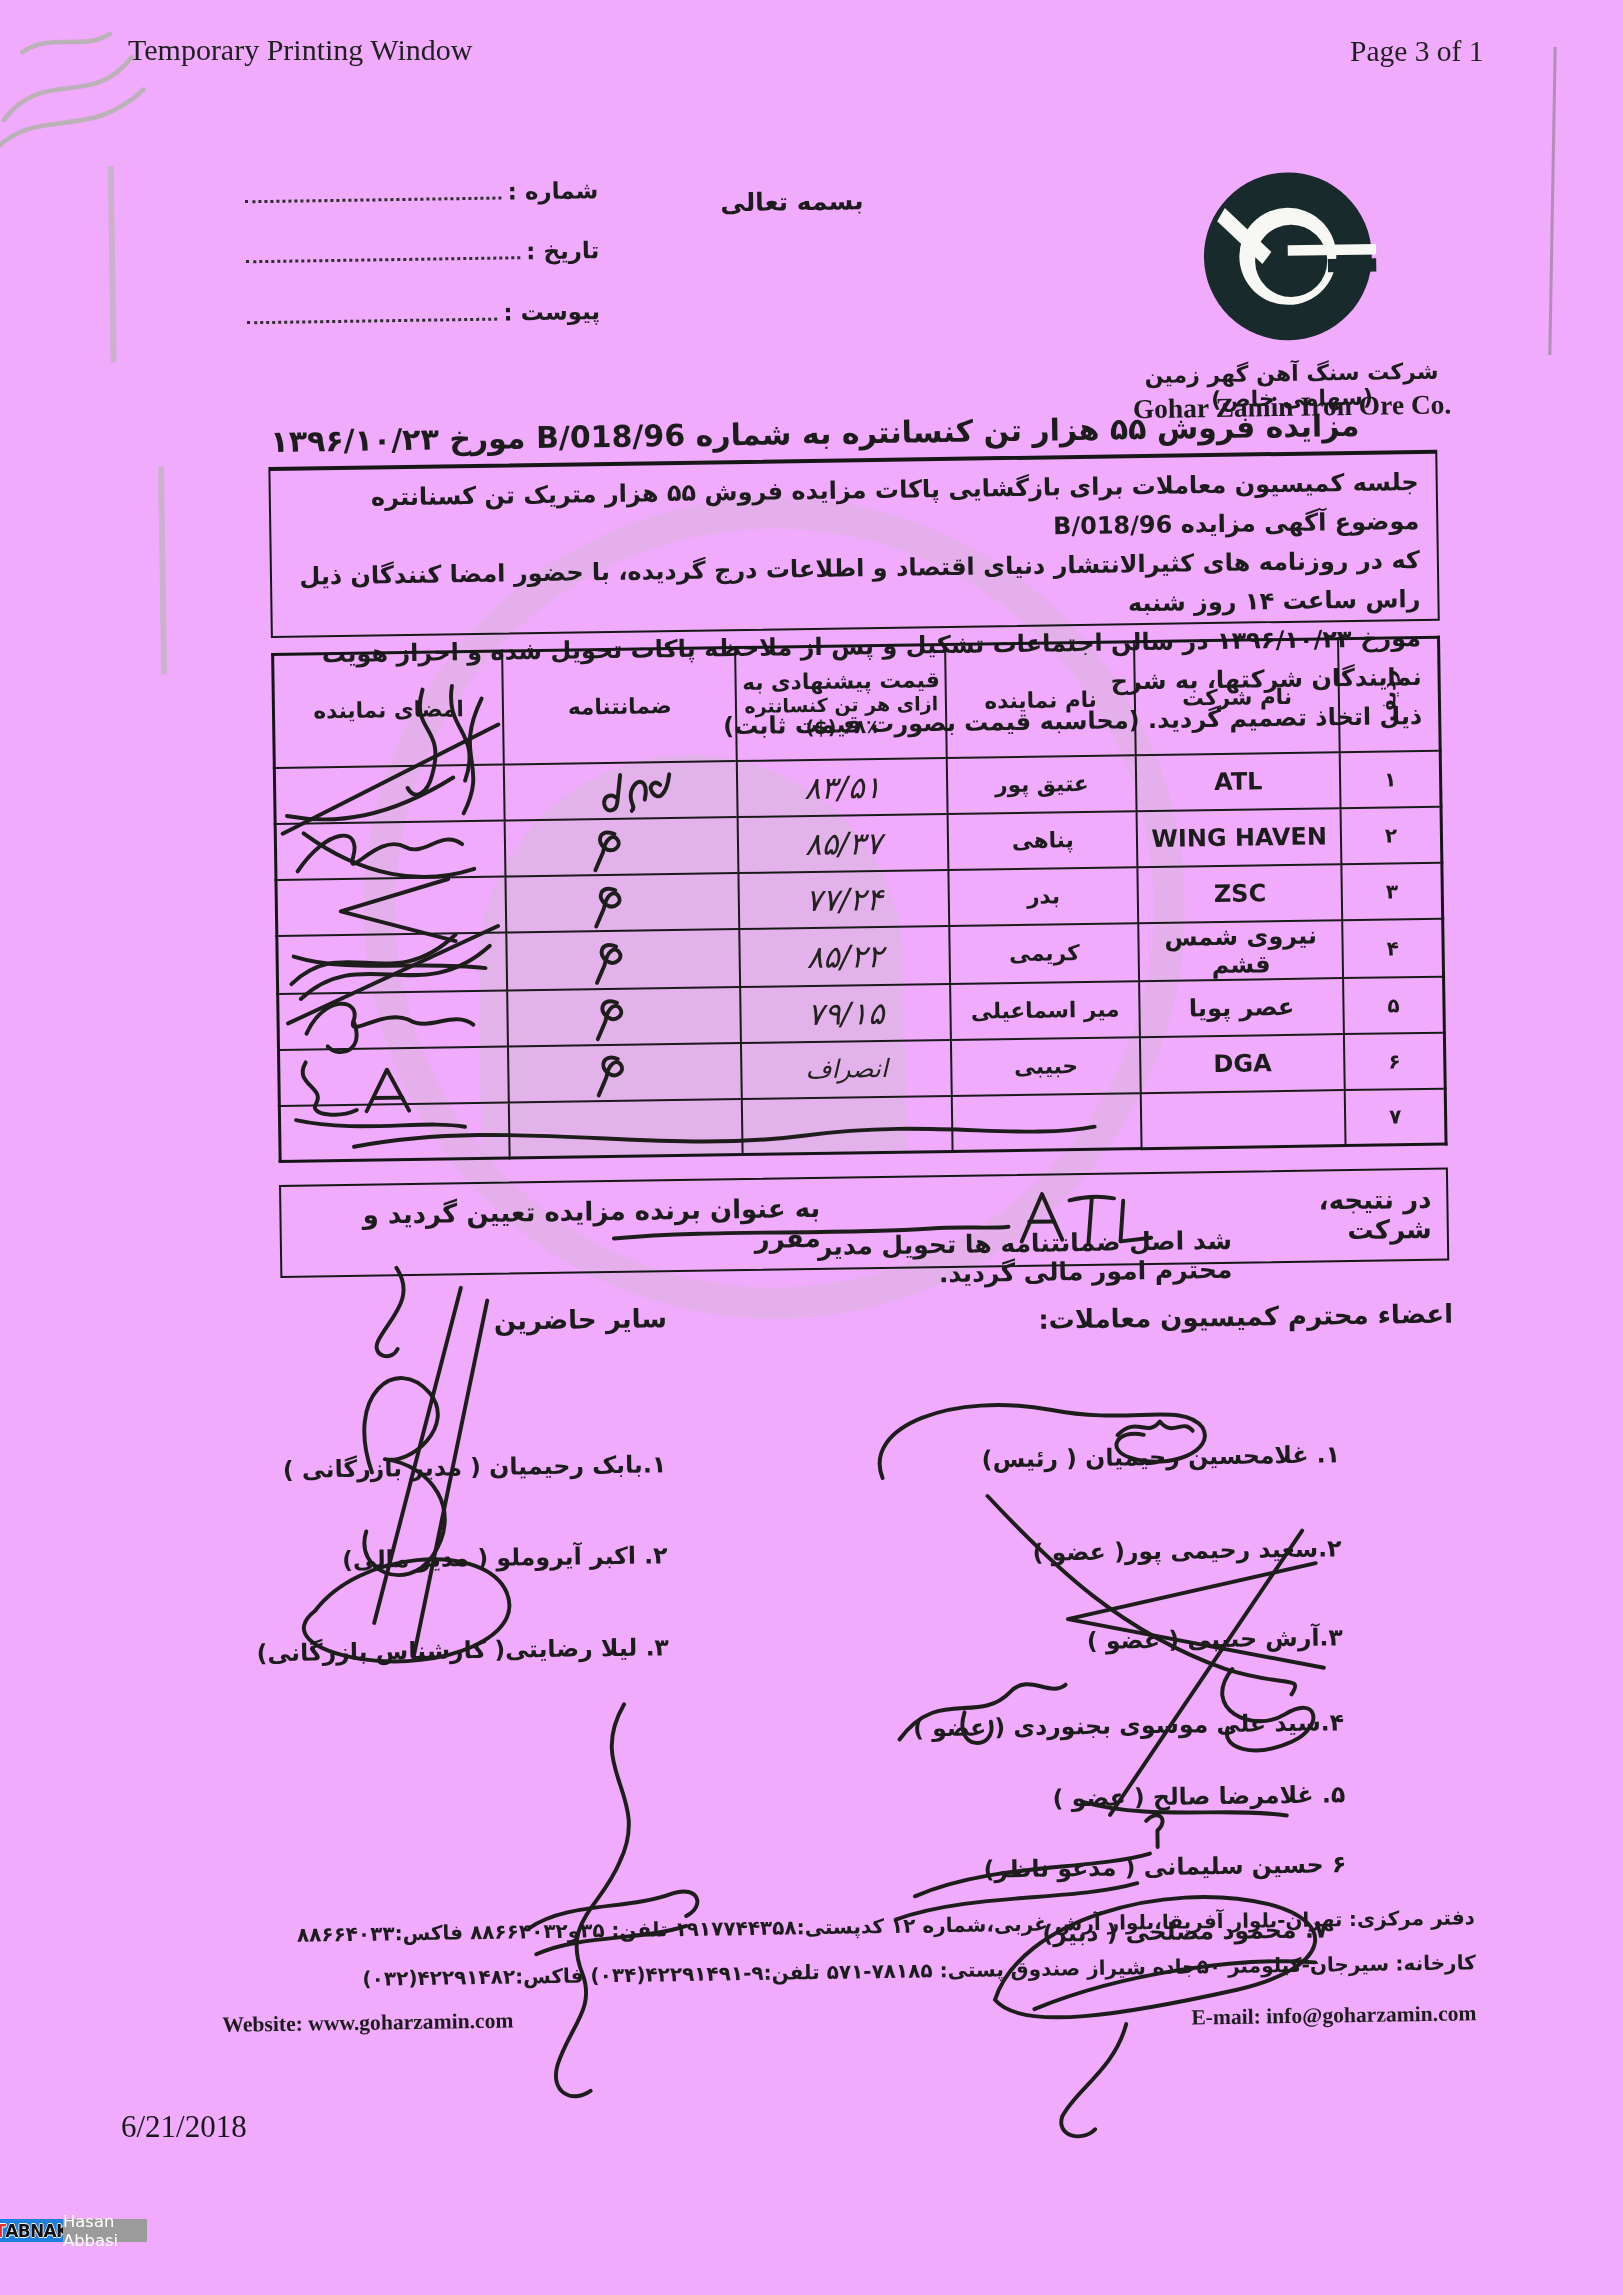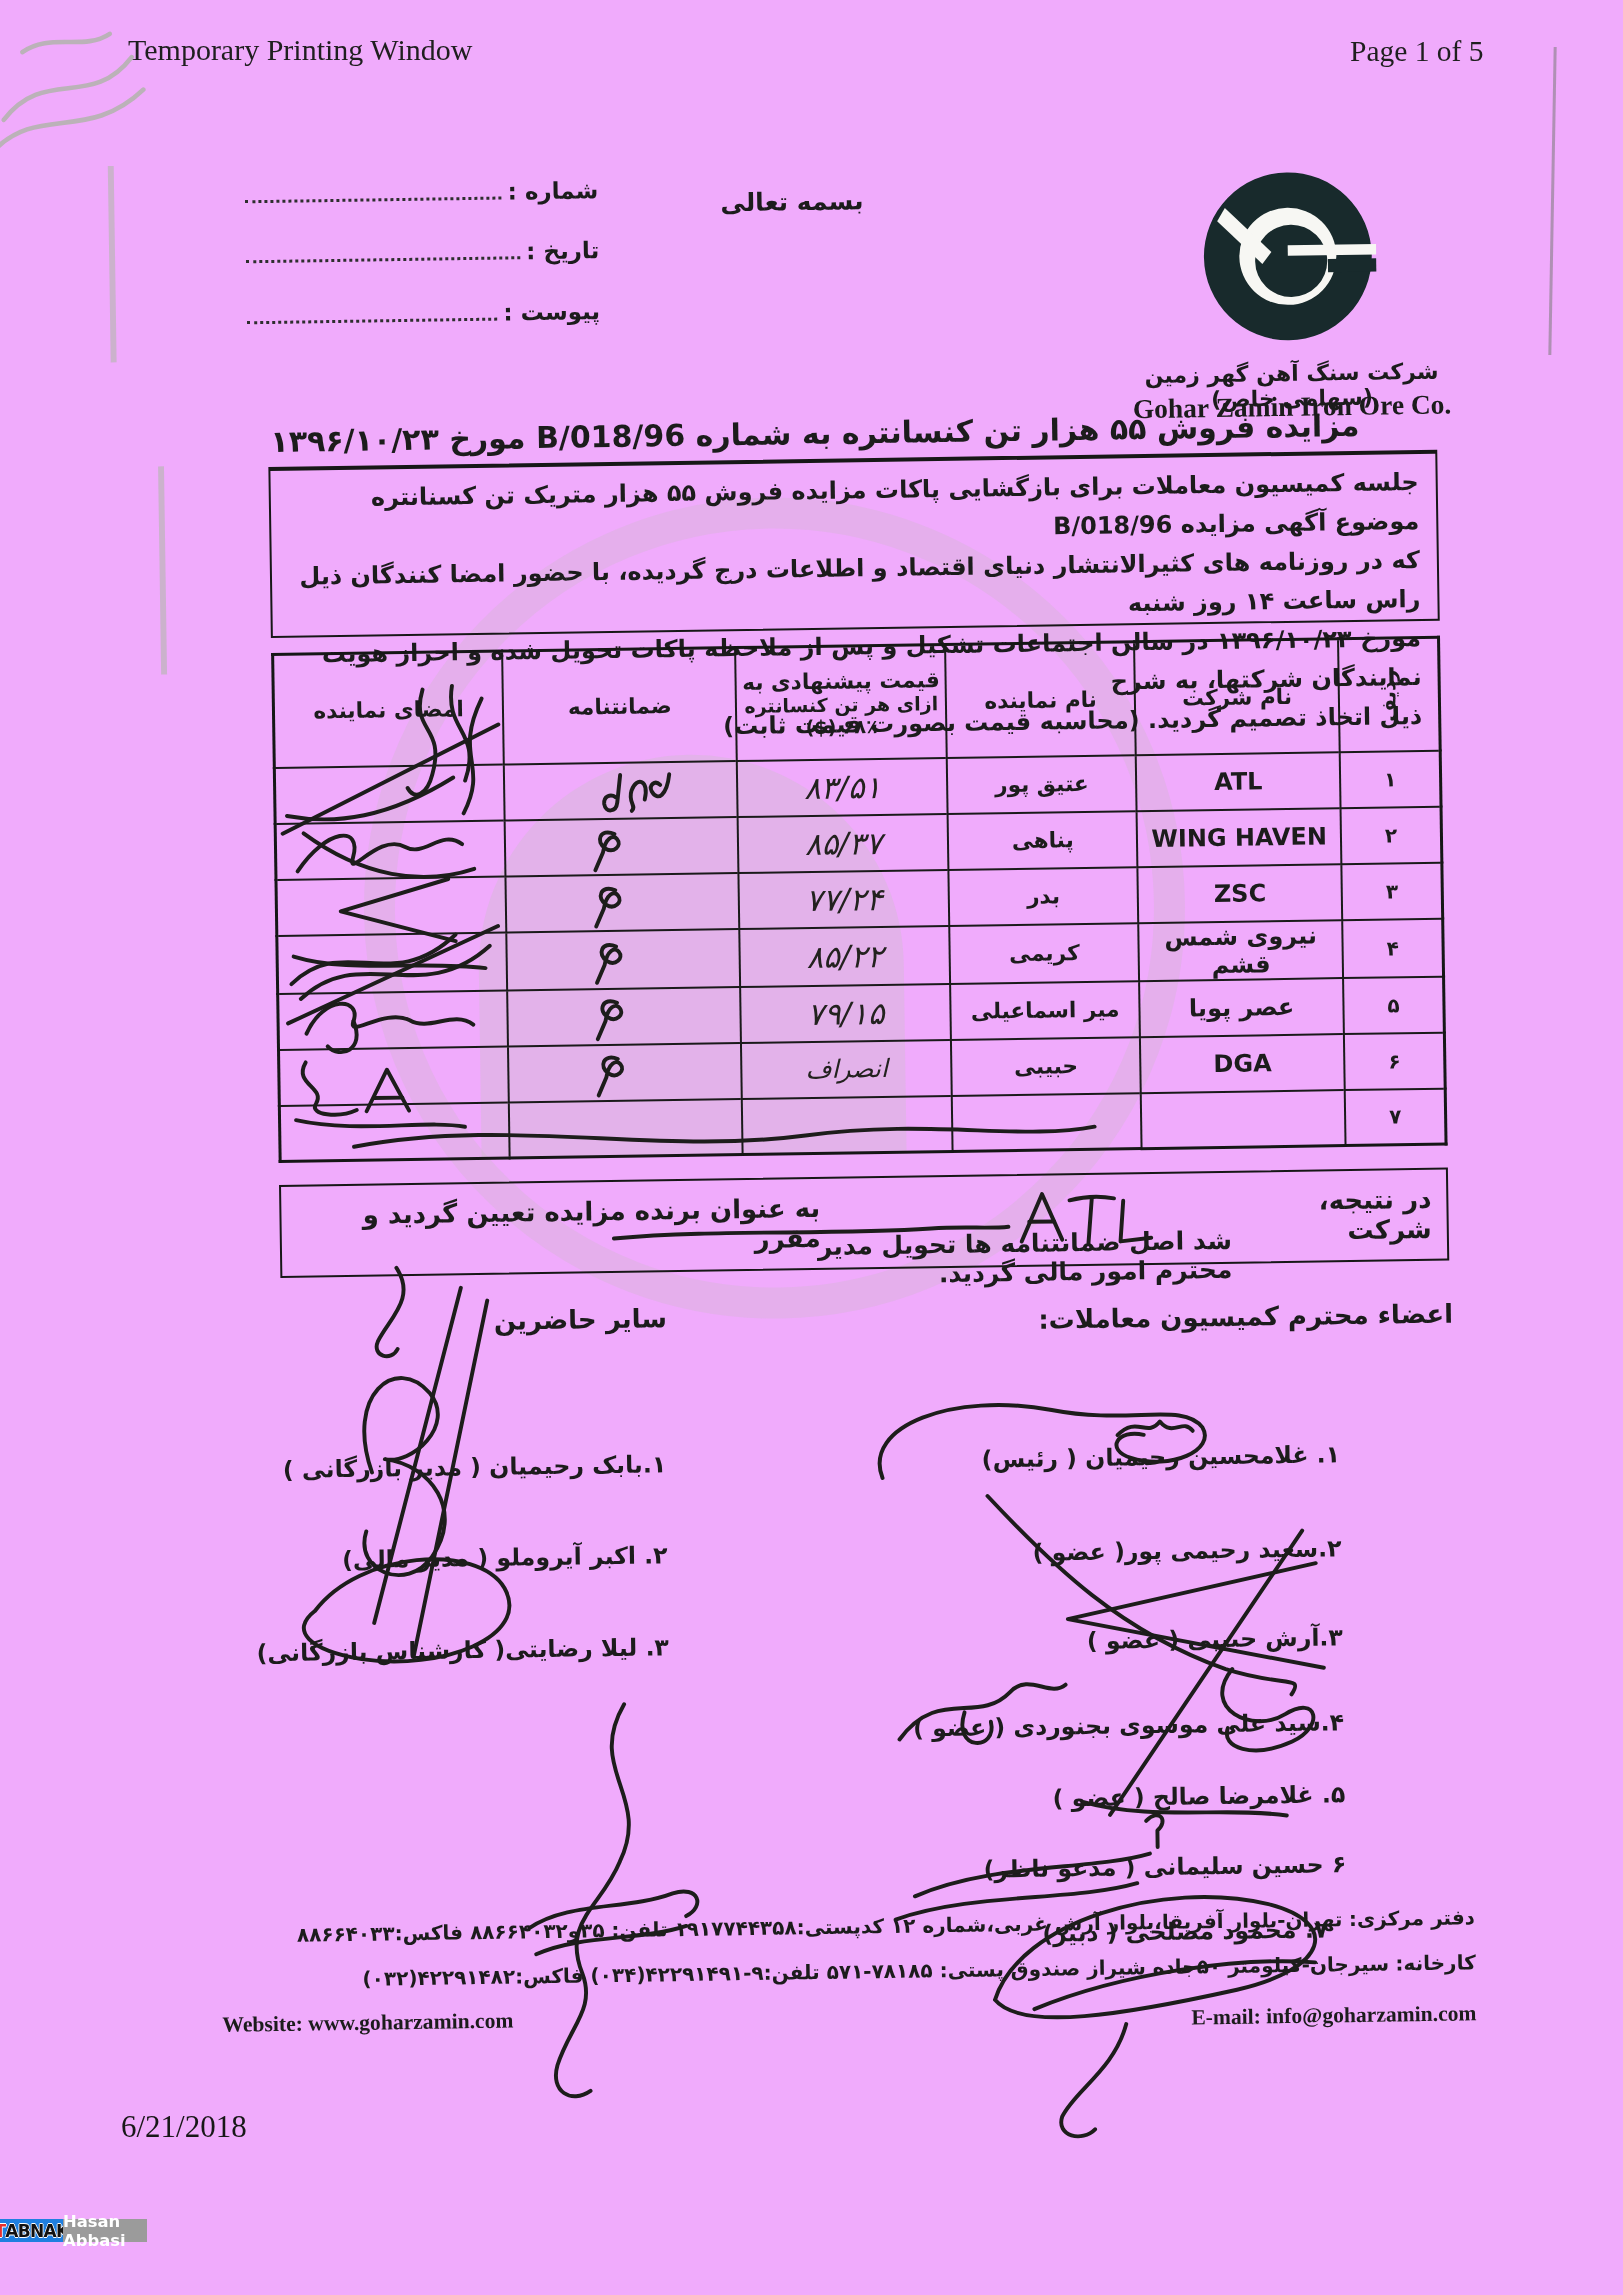--- a/index.html
+++ b/index.html
@@ -55,36 +55,36 @@
   .foot-text{font-weight:600;}
   .foot-web{left:209px;top:2004px;font-size:21.6px;font-weight:600;}
   .foot-mail{left:1106px;top:2011px;width:357px;text-align:right;font-size:21.6px;font-weight:600;}
   
   .wm{left:0;top:2219px;display:flex;font-family:"DejaVu Sans",sans-serif;}
   .wm-brand{background:#1f7fe0;width:63px;height:23px;display:flex;align-items:center;justify-content:center;
             font-size:17px;font-weight:800;letter-spacing:-0.7px;color:#111;
             text-shadow:-0.7px 0 #fff,0.7px 0 #fff,0 -0.7px #fff,0 0.7px #fff;}
   .wm-brand b{color:#e43030;font-weight:800;}
   .wm-credit{background:#9b9b9b;width:84px;height:23px;display:flex;align-items:center;justify-content:center;
-             font-size:16.4px;color:#fff;font-weight:bold;}
+             font-size:16.4px;color:#fff;}
   
   .g-ring{left:367px;top:497px;width:759px;height:759px;border:31px solid #a6cc92;border-radius:50%;opacity:.15;}
   .g-arch{left:481px;top:753px;width:425px;height:401px;background:#abd49a;border-radius:213px 213px 0 0;opacity:.18;}
   .edge-line{left:1551px;top:47px;width:2.6px;height:308px;background:#7a7a78;opacity:.55;transform:rotate(1deg);}
   svg.ink{position:absolute;left:0;top:0;}
   svg.ink path{fill:none;stroke:#1d1d1b;stroke-width:6;stroke-linecap:round;stroke-linejoin:round;}
   svg.greens path{fill:none;stroke:#86b974;stroke-width:7;stroke-linecap:round;opacity:.5;}
 </style>
 </head>
 <body>
 
 <div id="page">
 
   <div class="abs chrome-title serif">Temporary Printing Window</div>
-  <div class="abs chrome-page serif">Page 1 of 5</div>
+  <div class="abs chrome-page serif">Page 3 of 1</div>
   <div class="abs edge-line"></div>
 
   <div id="scan-doc">
 
     <div class="abs g-ring"></div>
     <div class="abs g-arch"></div>
     <svg class="greens abs" width="1624" height="2295" viewBox="0 0 2481 3507">
       <path d="M28,165 C92,84 162,152 225,72"></path>
       <path d="M12,212 C82,142 155,202 242,122"></path>
       <path d="M58,62 C100,32 152,62 192,36"></path>

